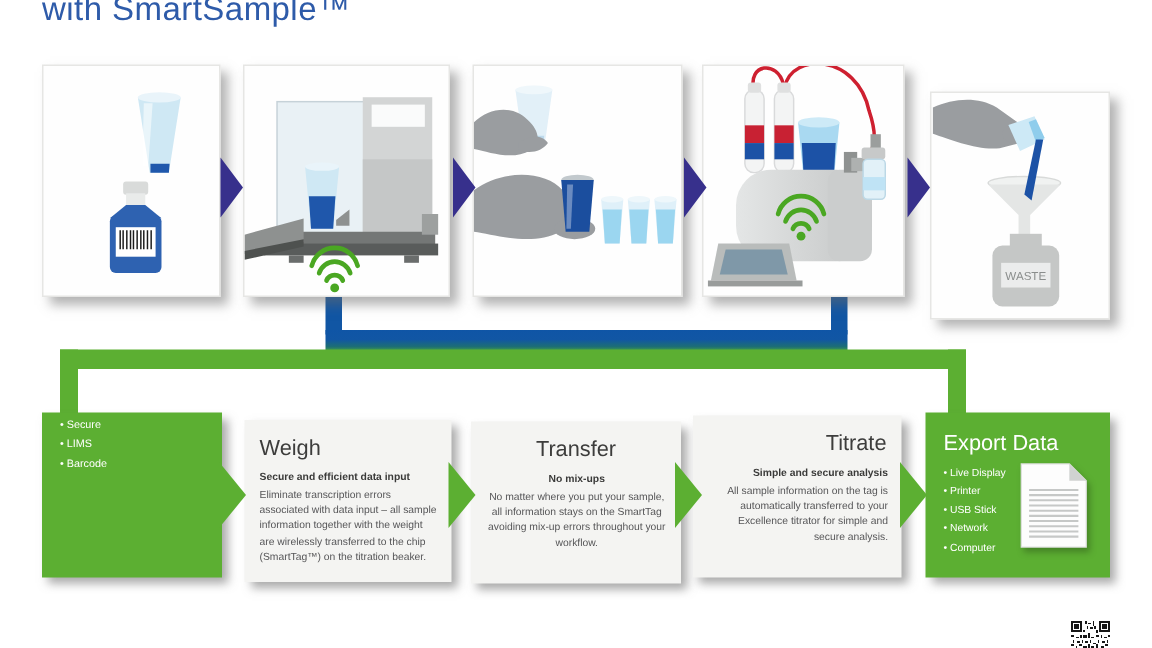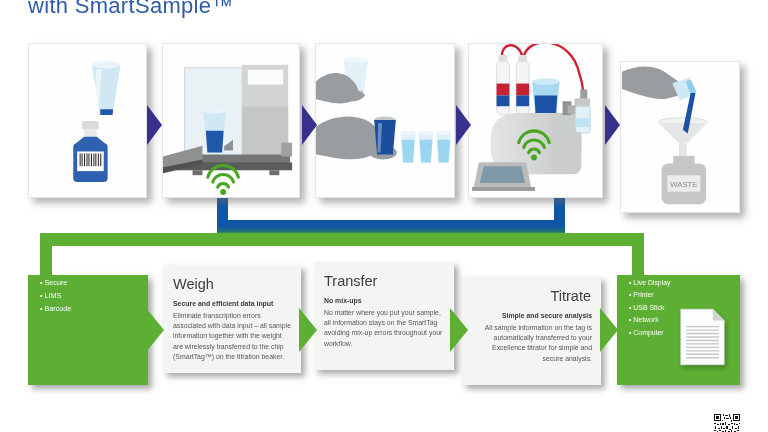--- a/index.html
+++ b/index.html
@@ -211,39 +211,40 @@
   <div class="tri tri-indigo" style="left:605px;top:105px;"></div>
 
   <div class="card card-green" style="left:28px;top:275px;width:120px;height:110px;">
     <ul class="card-bullets">
       <li>Secure</li>
       <li>LIMS</li>
       <li>Barcode</li>
     </ul>
   </div>
 
-  <div class="card card-white" style="left:163px;top:265px;width:138px;height:108px;">
+  <div class="card card-white" style="left:163px;top:280px;width:138px;height:108px;">
     <div class="card-title">Weigh</div>
     <div class="card-subtitle">Secure and efficient data input</div>
     <div class="card-body">Eliminate transcription errors associated with data input – all sample information together with the weight are wirelessly transferred to the chip (SmartTag™) on the titration beaker.</div>
   </div>
 
-  <div class="card card-white" style="left:314px;top:262px;width:140px;height:108px;">
+  <div class="card card-white" style="left:314px;top:281px;width:140px;height:108px;text-align:center;">
     <div class="card-title">Transfer</div>
     <div class="card-subtitle">No mix-ups</div>
     <div class="card-body">No matter where you put your sample, all information stays on the SmartTag avoiding mix-up errors throughout your workflow.</div>
   </div>
 
   <div class="card card-white" style="left:462px;top:277px;width:139px;height:108px;text-align:right;">
     <div class="card-title">Titrate</div>
     <div class="card-subtitle">Simple and secure analysis</div>
     <div class="card-body">All sample information on the tag is automatically transferred to your Excellence titrator for simple and secure analysis.</div>
   </div>
 
   <div class="card card-green" style="left:617px;top:275px;width:123px;height:110px;">
+    <div class="card-title-green">Export Data</div>
     <ul class="card-bullets" style="font-size:6.9px;">
       <li>Live Display</li>
       <li>Printer</li>
       <li>USB Stick</li>
       <li>Network</li>
       <li>Computer</li>
     </ul>
     <div class="doc-icon">
       <svg width="45" height="64" viewBox="0 0 52 66">
         <polygon points="1,1 38,1 51,14 51,65 1,65" fill="#fdfdfd" stroke="#e0e1e0"></polygon>

